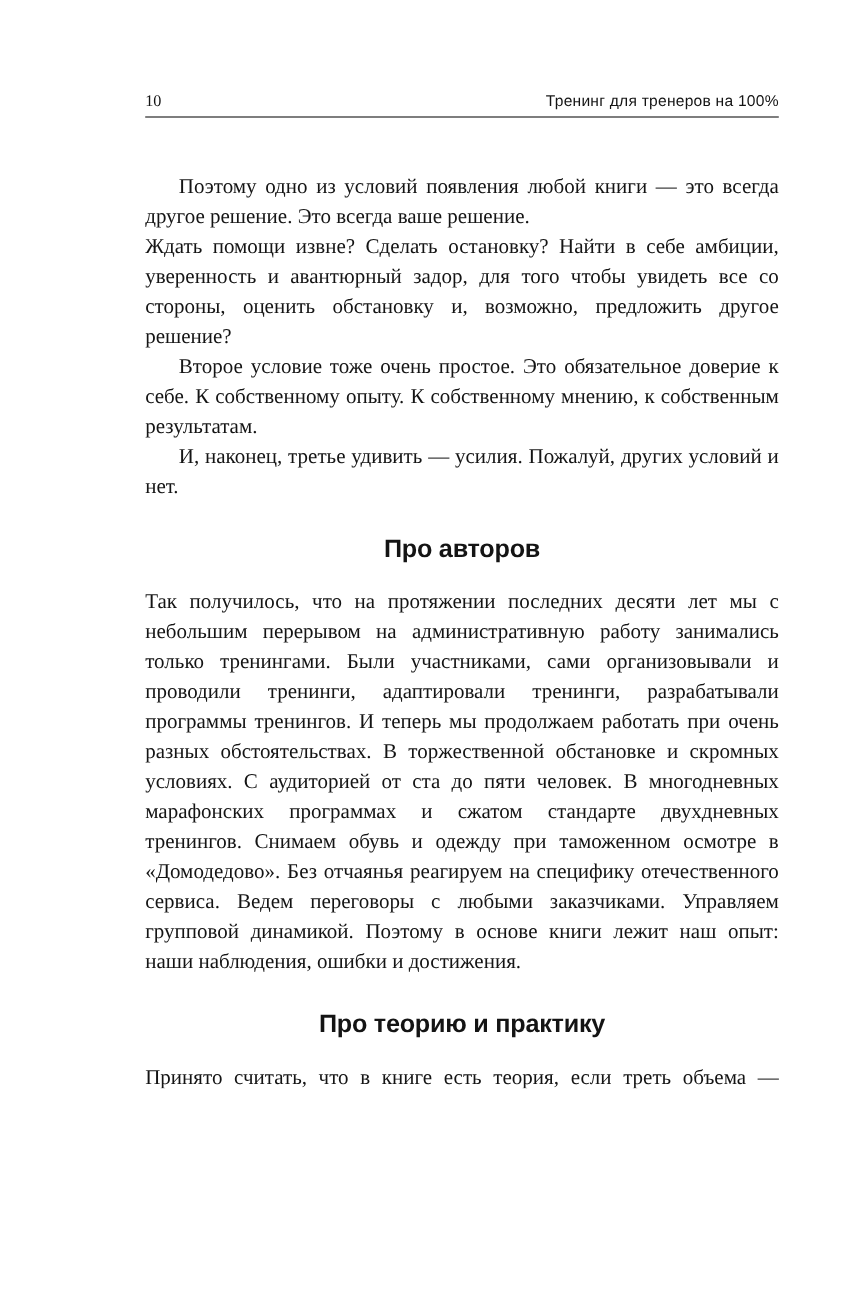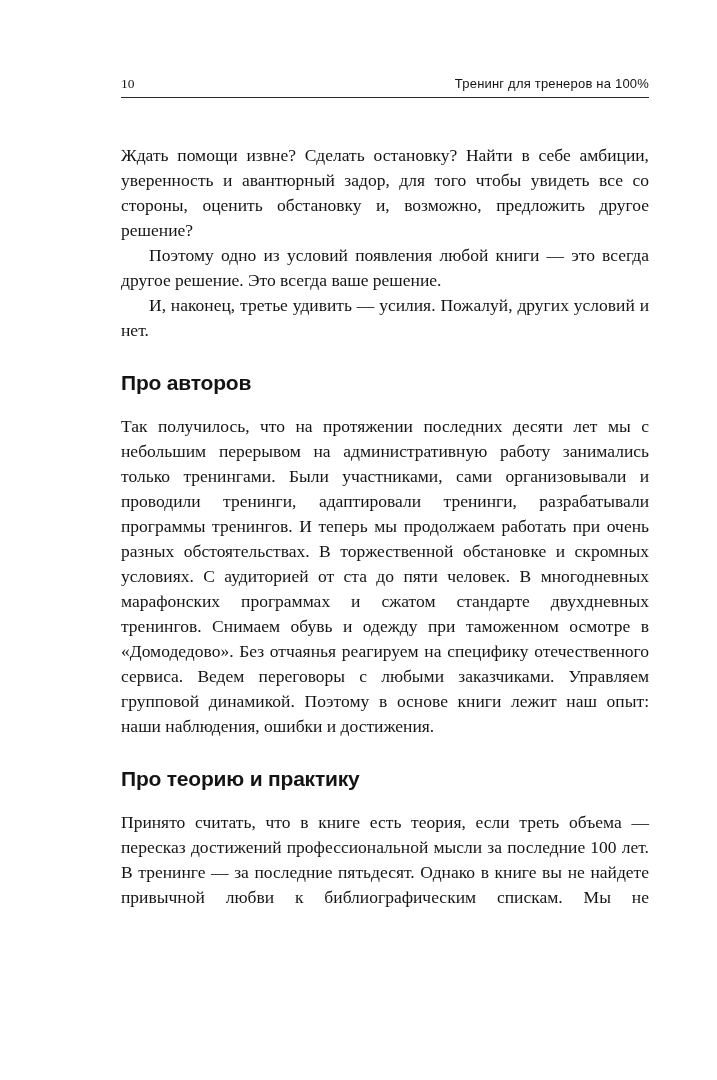--- a/index.html
+++ b/index.html
@@ -56,43 +56,44 @@
     margin: 0;
   }
   .para.indent {
     text-indent: 28px;
   }
   .section-heading {
     font-family: "Liberation Sans", sans-serif;
     font-weight: 700;
     font-size: 21px;
     line-height: 25px;
-    text-align: left;
+    text-align: center;
     margin: 27px 0 19px 0;
     letter-spacing: -0.2px;
   }
 </style>
 </head>
 <body>
 
 <div class="page">
 
   <header class="page-header">
     <span class="page-number">10</span>
     <span class="running-title">Тренинг для тренеров на 100%</span>
   </header>
 
   <div class="header-rule"></div>
 
   <main class="page-body">
 
+    <p class="para indent">Поэтому одно из условий появления любой книги — это всегда другое решение. Это всегда ваше решение.</p>
+
     <p class="para">Ждать помощи извне? Сделать остановку? Найти в себе амбиции, уверенность и авантюрный задор, для того чтобы увидеть все со стороны, оценить обстановку и, возможно, предложить другое решение?</p>
 
-    <p class="para indent">Поэтому одно из условий появления любой книги — это всегда другое решение. Это всегда ваше решение.</p>
-
+    <p class="para indent">Второе условие тоже очень простое. Это обязательное доверие к себе. К собственному опыту. К собственному мнению, к собственным результатам.</p>
 
     <p class="para indent">И, наконец, третье удивить — усилия. Пожалуй, других условий и нет.</p>
 
     <h2 class="section-heading">Про авторов</h2>
 
     <p class="para">Так получилось, что на протяжении последних десяти лет мы с небольшим перерывом на административную работу занимались только тренингами. Были участниками, сами организовывали и проводили тренинги, адаптировали тренинги, разрабатывали программы тренингов. И теперь мы продолжаем работать при очень разных обстоятельствах. В торжественной обстановке и скромных условиях. С аудиторией от ста до пяти человек. В многодневных марафонских программах и сжатом стандарте двухдневных тренингов. Снимаем обувь и одежду при таможенном осмотре в «Домодедово». Без отчаянья реагируем на специфику отечественного сервиса. Ведем переговоры с любыми заказчиками. Управляем групповой динамикой. Поэтому в основе книги лежит наш опыт: наши наблюдения, ошибки и достижения.</p>
 
     <h2 class="section-heading">Про теорию и практику</h2>
 
     <p class="para">Принято считать, что в книге есть теория, если треть объема — пересказ достижений профессиональной мысли за последние 100 лет. В тренинге — за последние пятьдесят. Однако в книге вы не найдете привычной любви к библиографическим спискам. Мы не планировали удивить вас эрудицией. Но это вовсе не означает, что теоретических оснований здесь нет.</p>

